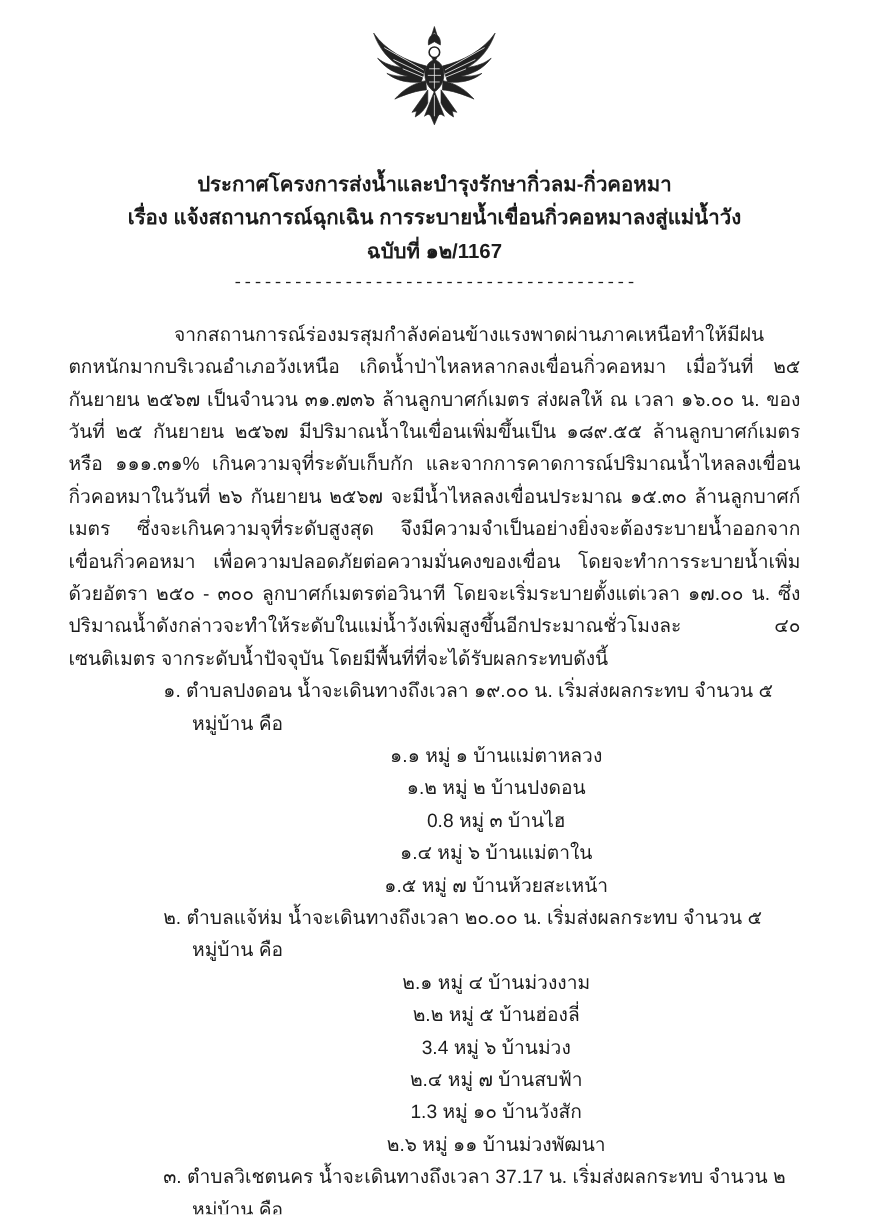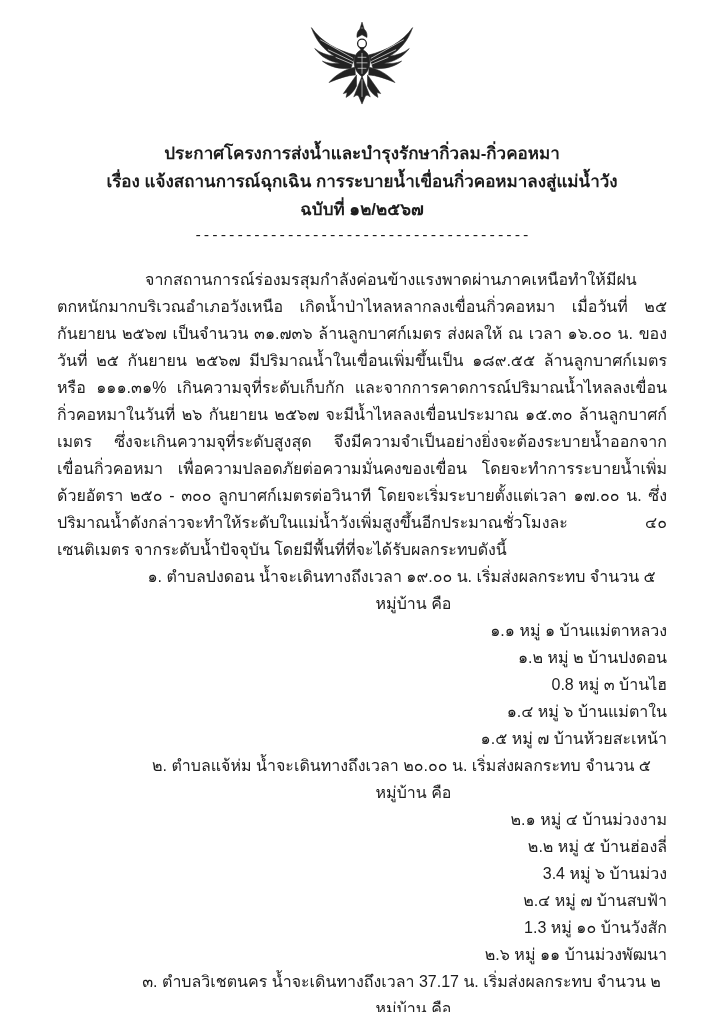--- a/index.html
+++ b/index.html
@@ -48,25 +48,25 @@
   .para {
     text-indent: 88px;
     margin: 0;
   }
   .para.first { margin-top: 20px; }
   .sections { margin: 0; }
   .sec-heading {
     margin-left: 79px;
     padding-left: 24px;
     text-indent: -24px;
-    text-align: center;
+    text-align: left;
   }
   .sec-item {
     margin-left: 103px;
-    text-align: right;
+    text-align: center;
   }
 </style>
 </head>
 <body>
 
 <div class="page">
 
   <div class="emblem-wrap">
     <svg width="132" height="112" viewBox="0 0 240 200" aria-hidden="true">
       <g fill="#222222" stroke="#222222">
@@ -95,21 +95,21 @@
 
         <path d="M120 100 l-15 38 c5 -4 8 -4 10 1 l5 12 l5 -12 c2 -5 5 -5 10 -1 l-15 -38 z" stroke-width="1"></path>
         <path d="M120 106 v32" stroke="#ffffff" stroke-width="1.1" fill="none"></path>
       </g>
     </svg>
   </div>
 
   <div class="title-block">
     <div>ประกาศโครงการส่งน้ำและบำรุงรักษากิ่วลม-กิ่วคอหมา</div>
     <div>เรื่อง แจ้งสถานการณ์ฉุกเฉิน การระบายน้ำเขื่อนกิ่วคอหมาลงสู่แม่น้ำวัง</div>
-    <div>ฉบับที่ ๑๒/๒๕๖๗</div>
+    <div>ฉบับที่ ๑๒/1167</div>
   </div>
 
   <div class="divider">----------------------------------------</div>
 
   <div class="body-text">
     <p class="para first">จากสถานการณ์ร่องมรสุมกำลังค่อนข้างแรงพาดผ่านภาคเหนือทำให้มีฝนตกหนักมากบริเวณอำเภอวังเหนือ เกิดน้ำป่าไหลหลากลงเขื่อนกิ่วคอหมา เมื่อวันที่ ๒๕ กันยายน ๒๕๖๗ เป็นจำนวน ๓๑.๗๓๖ ล้านลูกบาศก์เมตร ส่งผลให้ ณ เวลา ๑๖.๐๐ น. ของวันที่ ๒๕ กันยายน ๒๕๖๗ มีปริมาณน้ำในเขื่อนเพิ่มขึ้นเป็น ๑๘๙.๕๕ ล้านลูกบาศก์เมตร หรือ ๑๑๑.๓๑% เกินความจุที่ระดับเก็บกัก และจากการคาดการณ์ปริมาณน้ำไหลลงเขื่อนกิ่วคอหมาในวันที่ ๒๖ กันยายน ๒๕๖๗ จะมีน้ำไหลลงเขื่อนประมาณ ๑๕.๓๐ ล้านลูกบาศก์เมตร ซึ่งจะเกินความจุที่ระดับสูงสุด จึงมีความจำเป็นอย่างยิ่งจะต้องระบายน้ำออกจากเขื่อนกิ่วคอหมา เพื่อความปลอดภัยต่อความมั่นคงของเขื่อน โดยจะทำการระบายน้ำเพิ่มด้วยอัตรา ๒๕๐ - ๓๐๐ ลูกบาศก์เมตรต่อวินาที โดยจะเริ่มระบายตั้งแต่เวลา ๑๗.๐๐ น. ซึ่งปริมาณน้ำดังกล่าวจะทำให้ระดับในแม่น้ำวังเพิ่มสูงขึ้นอีกประมาณชั่วโมงละ ๔๐ เซนติเมตร จากระดับน้ำปัจจุบัน โดยมีพื้นที่ที่จะได้รับผลกระทบดังนี้</p>
 
     <div class="sections">
         <div class="sec-heading">๑. ตำบลปงดอน น้ำจะเดินทางถึงเวลา ๑๙.๐๐ น. เริ่มส่งผลกระทบ จำนวน ๕ หมู่บ้าน คือ</div>
         <div class="sec-item">๑.๑ หมู่ ๑ บ้านแม่ตาหลวง</div>

